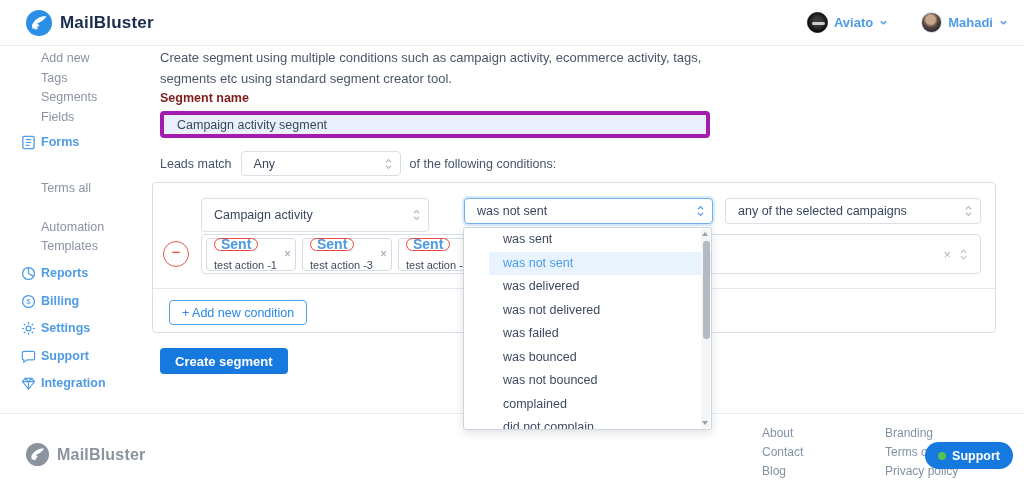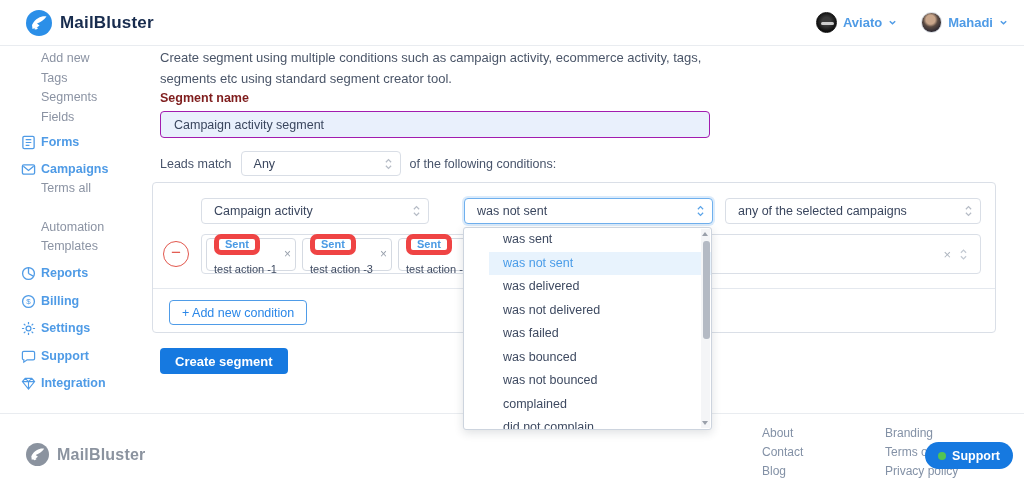--- a/index.html
+++ b/index.html
@@ -5,66 +5,66 @@
   * { margin:0; padding:0; box-sizing:border-box; }
   html,body { width:1024px; height:482px; }
   body { font-family:"Liberation Sans","DejaVu Sans",sans-serif; background:#fff; overflow:hidden; }
   #app { position:relative; width:1024px; height:482px; background:#fff; overflow:hidden; }
 
   
   .header { position:absolute; top:0; left:0; width:1024px; height:46px; background:#fff;
             border-bottom:1px solid #e9ecf0; z-index:30; display:flex; align-items:center; justify-content:space-between; padding:0 16px 0 26px; }
   .brand { display:flex; align-items:center; gap:8px; }
   .brand-name { font-size:17px; font-weight:bold; color:#182c4e; letter-spacing:.2px; }
-  .hdr-right { display:flex; align-items:center; gap:24px; }
+  .hdr-right { display:flex; align-items:center; gap:33px; }
   .hdr-menu { display:flex; align-items:center; gap:6px; cursor:pointer; }
   .hdr-menu .mname { color:#4f9be6; font-size:13px; font-weight:bold; }
   .avatar { width:21px; height:21px; border-radius:50%; display:inline-block; }
   .avatar.black { background:radial-gradient(circle at 50% 45%, #3a3a3a 0 30%, #0d0d0d 70%); border:1px solid #111; position:relative; }
   .avatar.black::after { content:""; position:absolute; left:4px; top:9px; width:13px; height:3px; background:rgba(255,255,255,.75); border-radius:2px; }
   .avatar.photo { background:radial-gradient(circle at 45% 35%, #c9a68b 0 28%, #5a4a42 45%, #2e2a33 75%); border:1px solid #d6dae0; }
   .chev { width:9px; height:9px; }
 
   
   .sidebar { position:absolute; top:46px; left:0; width:152px; height:436px; background:#fff; }
   .side-item { position:absolute; left:0; width:152px; height:17px; font-size:12.5px; cursor:pointer; white-space:nowrap; }
   .side-item .lbl { position:absolute; left:41px; top:1px; }
   .side-item.sub .lbl { color:#8b93a3; }
   .side-item.main .lbl { color:#4f9be6; font-weight:bold; }
   .side-item .ic { position:absolute; left:21px; top:1px; width:15px; height:15px; }
 
   
   .desc { position:absolute; left:160px; top:47px; width:565px; font-size:13px; line-height:21px; color:#4a5568; }
   .seg-label { position:absolute; left:160px; top:91px; font-size:12.5px; font-weight:bold; color:#7f1d1d; }
   .seg-input { position:absolute; left:160px; top:111px; width:550px; height:27px; background:#e9f0fc;
-               border:1px solid #a21caf; border-radius:4px; font-size:12.5px; color:#3a465e;
+               border:4px solid #a21caf; border-radius:4px; font-size:12.5px; color:#3a465e;
                padding:0 13px; font-family:inherit; outline:none; }
 
   .leads-row { position:absolute; left:160px; top:151px; height:25px; display:flex; align-items:center; font-size:12.5px; color:#47536a; }
   .leads-row .txt { white-space:nowrap; }
 
   .selectbox { position:relative; height:25px; background:#fff; border:1px solid #d9dee6; border-radius:4px;
                font-size:12.5px; color:#3a465e; display:flex; align-items:center; padding:0 22px 0 12px; cursor:pointer; }
   .selectbox .arrows { position:absolute; right:7px; top:50%; transform:translateY(-50%); width:9px; height:14px; }
   .leads-select { width:160px; margin:0 9px; }
 
   
   .cond-box { position:absolute; left:152px; top:182px; width:844px; height:151px; border:1px solid #dadfe7; border-radius:4px; background:#fff; }
-  .sel-field    { position:absolute; left:48px;  top:15px; width:228px; height:26px; }
+  .sel-field    { position:absolute; left:48px;  top:15px; width:228px; height:34px; }
   .sel-operator { position:absolute; left:311px; top:15px; width:249px; height:26px; border-color:#6fb0ee; box-shadow:0 0 0 2px rgba(111,176,238,.25); }
   .sel-campaign { position:absolute; left:572px; top:15px; width:256px; height:26px; }
 
   .minus-btn { position:absolute; left:10px; top:58px; width:26px; height:26px; border:1.5px solid #e2574d; border-radius:50%;
                background:#fff; color:#e2574d; font-size:17px; line-height:22px; text-align:center; cursor:pointer; }
 
   .chips-box { position:absolute; left:48px; top:51px; width:780px; height:40px; border:1px solid #dadfe7; border-radius:4px;
                display:flex; align-items:center; padding:0 34px 0 4px; }
   .chip { position:relative; height:33px; border:1px solid #d5dae2; border-radius:4px; background:#fff;
           margin-right:6px; padding:2px 18px 2px 7px; display:flex; flex-direction:column; justify-content:center; }
-  .chip .badge { display:inline-block; align-self:flex-start; font-size:11px; color:#4a9ae4; border:5px solid #ef4444;
+  .chip .badge { display:inline-block; align-self:flex-start; font-size:14px; color:#4a9ae4; border:1px solid #ef4444;
                  border-radius:7px; padding:0 6px; line-height:11px; font-weight:bold; }
   .chip .clabel { font-size:11px; color:#3e4a61; margin-top:8px; white-space:nowrap; }
   .chip .x { position:absolute; right:4px; top:50%; transform:translateY(-50%); color:#99a1ad; font-size:12px; cursor:pointer; }
   .chips-end { position:absolute; right:12px; top:50%; transform:translateY(-50%); display:flex; align-items:center; gap:8px; color:#aeb5bf; }
   .chips-end .clr { font-size:13px; cursor:pointer; }
 
   .cond-divider { position:absolute; left:0; top:105px; width:100%; height:1px; background:#e4e8ee; }
   .add-cond-btn { position:absolute; left:16px; top:117px; height:25px; padding:0 12px; background:#fff;
                   border:1px solid #4f9ce8; border-radius:4px; color:#2a87e8; font-size:12.5px; font-family:inherit; cursor:pointer; }
 
@@ -141,27 +141,20 @@
         <span class="lbl">Fields</span>
       </div>
 
     <div class="side-item main" style="top:88px">
       <svg class="ic" viewBox="0 0 16 16">
           <rect x="2" y="1.5" width="12" height="13" rx="1.5" fill="none" stroke="#4f9be6" stroke-width="1.4"></rect>
           <path d="M5 5h6 M5 8h6 M5 11h4" stroke="#4f9be6" stroke-width="1.3"></path>
         </svg>
       <span class="lbl">Forms</span>
     </div>
-    <div class="side-item main" style="top:115px">
-      <svg class="ic" viewBox="0 0 16 16">
-          <rect x="1.5" y="3" width="13" height="10" rx="1.5" fill="none" stroke="#4f9be6" stroke-width="1.4"></rect>
-          <path d="M2.5 4.5 L8 9 L13.5 4.5" fill="none" stroke="#4f9be6" stroke-width="1.4"></path>
-        </svg>
-      <span class="lbl">Campaigns</span>
-    </div>
     <div class="side-item sub" style="top:134px">
         <span class="lbl">Terms all</span>
       </div>
     <div class="side-item sub" style="top:173px">
         <span class="lbl">Automation</span>
       </div>
     <div class="side-item sub" style="top:192px">
         <span class="lbl">Templates</span>
       </div>
 

